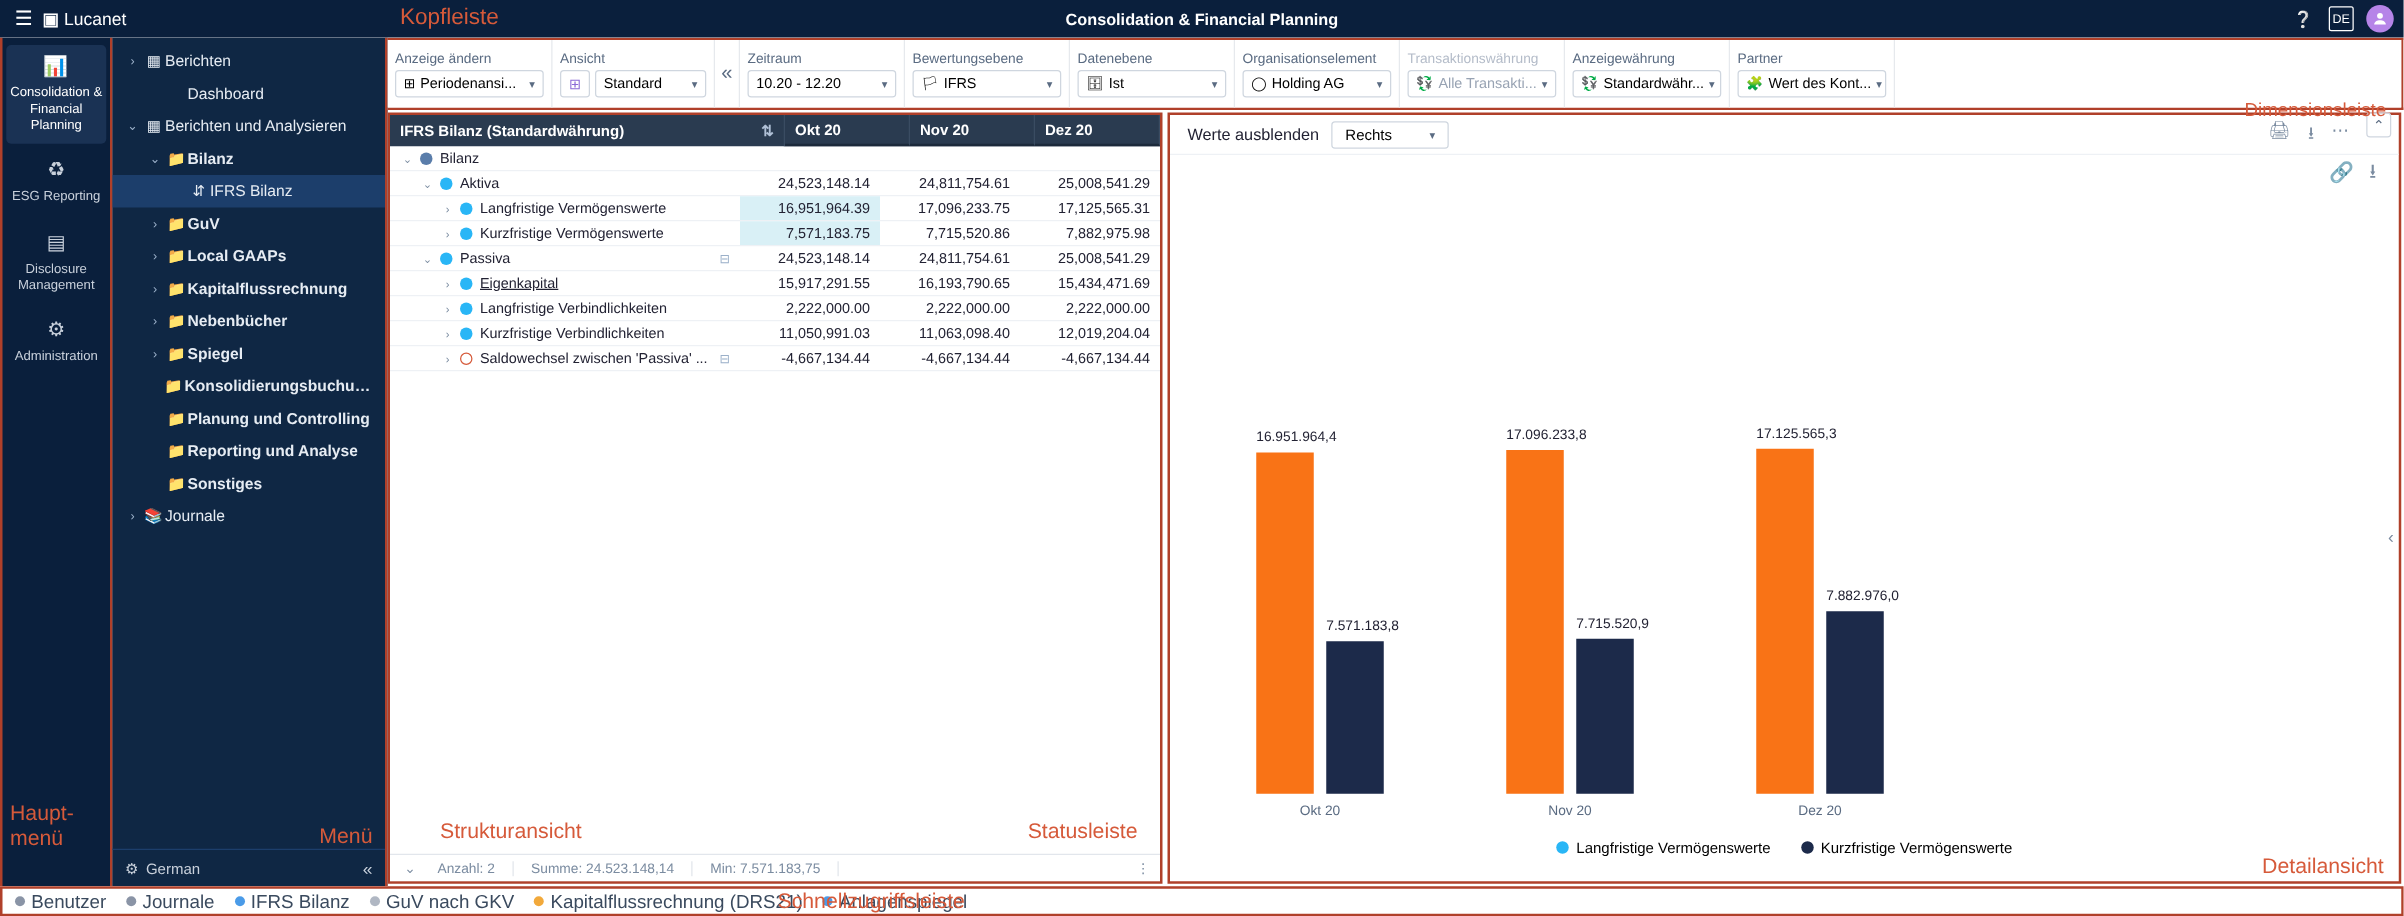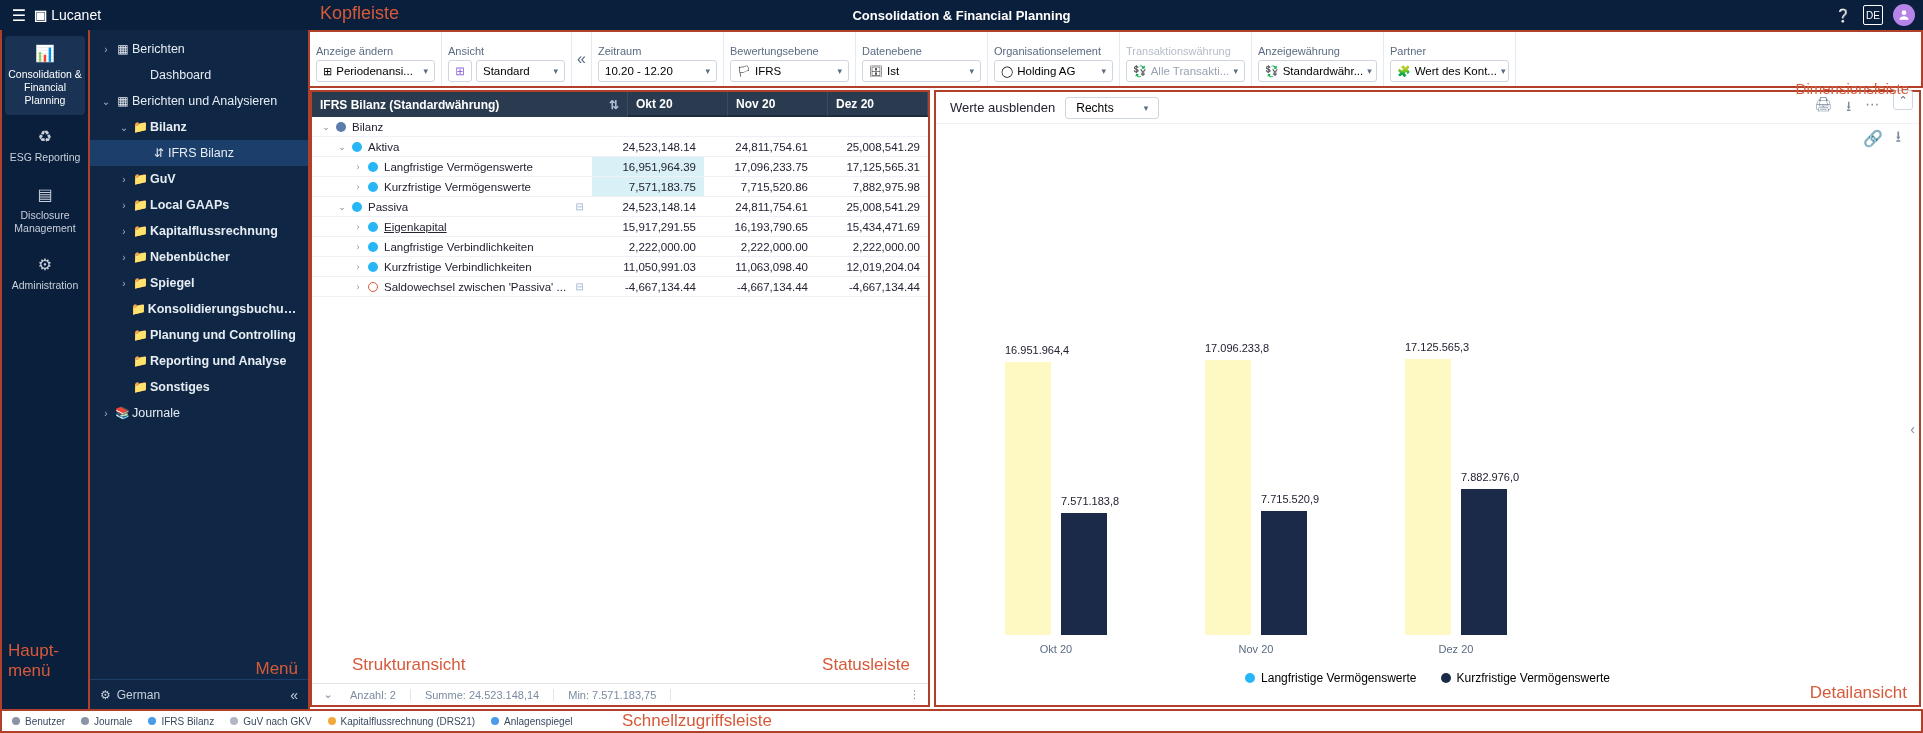--- a/index.html
+++ b/index.html
@@ -39,21 +39,21 @@
 .secmenu .sec-footer .collapse-btn { margin-left: auto; font-size: 14px; }
 .secmenu .sec-footer-label { position: absolute; bottom: 30px; right: 10px; color: #d65a3a; font-size: 17px; font-weight: 500; }
 
 
 .content { flex: 1; display: flex; flex-direction: column; overflow: hidden; }
 
 
 .dimbar-wrap { border: 2px solid #b0402a; border-left: none; margin: 0; position: relative; }
 .dimbar-footer-label { position: absolute; top: 48px; right: 12px; color: #d65a3a; font-size: 15px; font-weight: 500; z-index: 10; }
 .dimbar { display: flex; align-items: stretch; background: #fff; padding: 0; height: 54px; }
-.dim-group { display: flex; flex-direction: column; justify-content: flex-end; padding: 4px 6px; border-right: 1px solid #e6e9ed; min-width: 0; }
+.dim-group { display: flex; flex-direction: column; justify-content: center; padding: 4px 6px; border-right: 1px solid #e6e9ed; min-width: 0; }
 .dim-group .dim-label { font-size: 11px; color: #5a6b82; margin-bottom: 3px; white-space: nowrap; }
 .dim-group .dim-select { display: flex; align-items: center; height: 22px; border: 1px solid #cfd6df; border-radius: 3px; padding: 0 6px; font-size: 11.5px; background: #fff; cursor: pointer; gap: 4px; white-space: nowrap; }
 .dim-group .dim-select .caret { margin-left: auto; color: #5a6b82; font-size: 9px; }
 .dim-group .dim-select .pre-icon { font-size: 11px; }
 .dim-collapse { width: 20px; display: flex; align-items: center; justify-content: center; color: #5a6b82; cursor: pointer; border-right: 1px solid #e6e9ed; }
 .dim-group .dim-select.muted { color: #98a3b3; }
 
 
 .mid { flex: 1; display: flex; gap: 0; overflow: hidden; padding: 0 2px 0 0; }
 
@@ -91,32 +91,32 @@
 .detail-toolbar .dt-select { border: 1px solid #cfd6df; border-radius: 3px; padding: 3px 10px; font-size: 12px; display: flex; align-items: center; gap: 30px; cursor: pointer; }
 .detail-toolbar .dt-icons { margin-left: auto; display: flex; gap: 14px; color: #7a8ba0; }
 .detail-toolbar .dt-icons span { cursor: pointer; font-size: 14px; }
 .detail-subtoolbar { height: 28px; display: flex; justify-content: flex-end; align-items: center; gap: 12px; padding: 0 18px; color: #7a8ba0; }
 .detail-subtoolbar span { cursor: pointer; }
 
 .chart-area { flex: 1; position: relative; padding: 10px 50px 10px 30px; }
 .bar-group { position: absolute; bottom: 70px; width: 120px; display: flex; align-items: flex-end; gap: 10px; justify-content: center; }
 .bar { width: 46px; position: relative; }
 .bar .bar-val { position: absolute; top: -18px; width: 100%; text-align: center; font-size: 11px; color: #223; white-space: nowrap; }
-.bar-light { background: #fef9c3; }
+.bar-light { background: #f97316; }
 .bar-dark { background: #1c2a4a; }
 .x-label { position: absolute; bottom: 50px; width: 120px; text-align: center; font-size: 11px; color: #5a6b82; }
 .chart-legend { position: absolute; bottom: 20px; left: 0; right: 0; display: flex; justify-content: center; gap: 24px; font-size: 12px; }
 .leg-item { display: flex; align-items: center; gap: 6px; }
 .leg-dot { width: 10px; height: 10px; border-radius: 50%; }
 .detail-side-toggle { position: absolute; right: 4px; top: 50%; transform: translateY(-50%); color: #7a8ba0; cursor: pointer; font-size: 14px; }
 .detail-collapse-top { position: absolute; right: 6px; top: -2px; width: 20px; height: 20px; display:flex; align-items:center; justify-content:center; border:1px solid #cfd6df; border-radius:3px; font-size:11px; color:#5a6b82; cursor:pointer; background:#fff; }
 
 
 .quickbar-wrap { border: 2px solid #b0402a; border-bottom: 2px solid #b0402a; height: 24px; display: flex; align-items: center; position: relative; background: #fff; }
-.quickbar { display: flex; align-items: center; gap: 16px; padding: 0 10px; font-size: 10px; color: #3a4a5e; }
+.quickbar { display: flex; align-items: center; gap: 16px; padding: 0 10px; font-size: 15px; color: #3a4a5e; }
 .qb-item { display: flex; align-items: center; gap: 5px; cursor: pointer; }
 .qb-dot { width: 8px; height: 8px; border-radius: 50%; display: inline-block; }
 .quickbar-wrap .annot-quick { position: absolute; left: 620px; top: 0px; color: #d65a3a; font-size: 17px; font-weight: 500; }
 
 .icon-svg { width: 14px; height: 14px; }
 </style>
 </head>
 <body>
 
 <div class="app">

